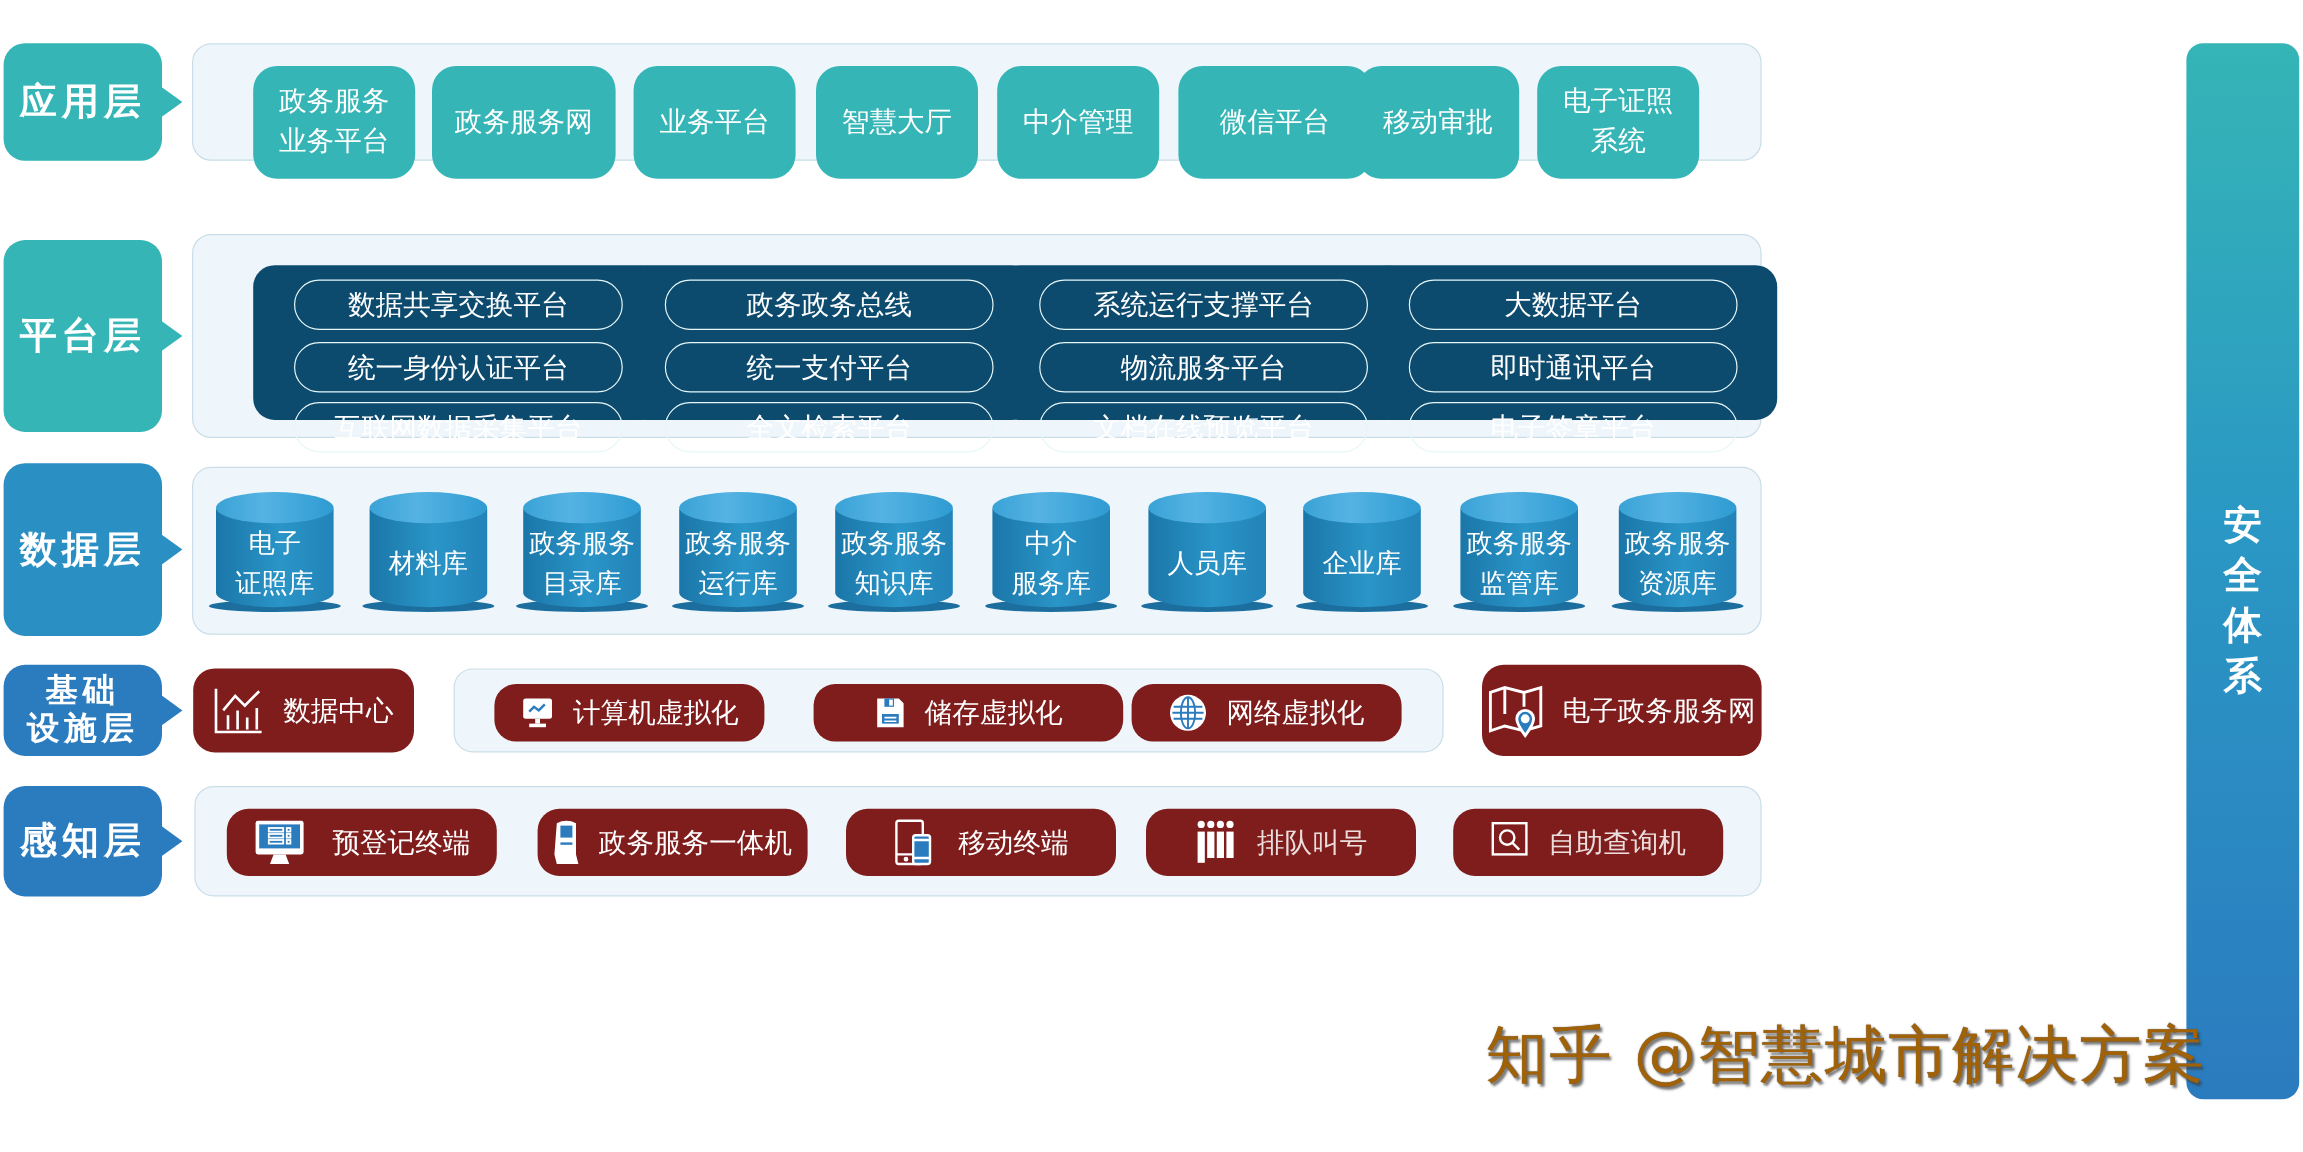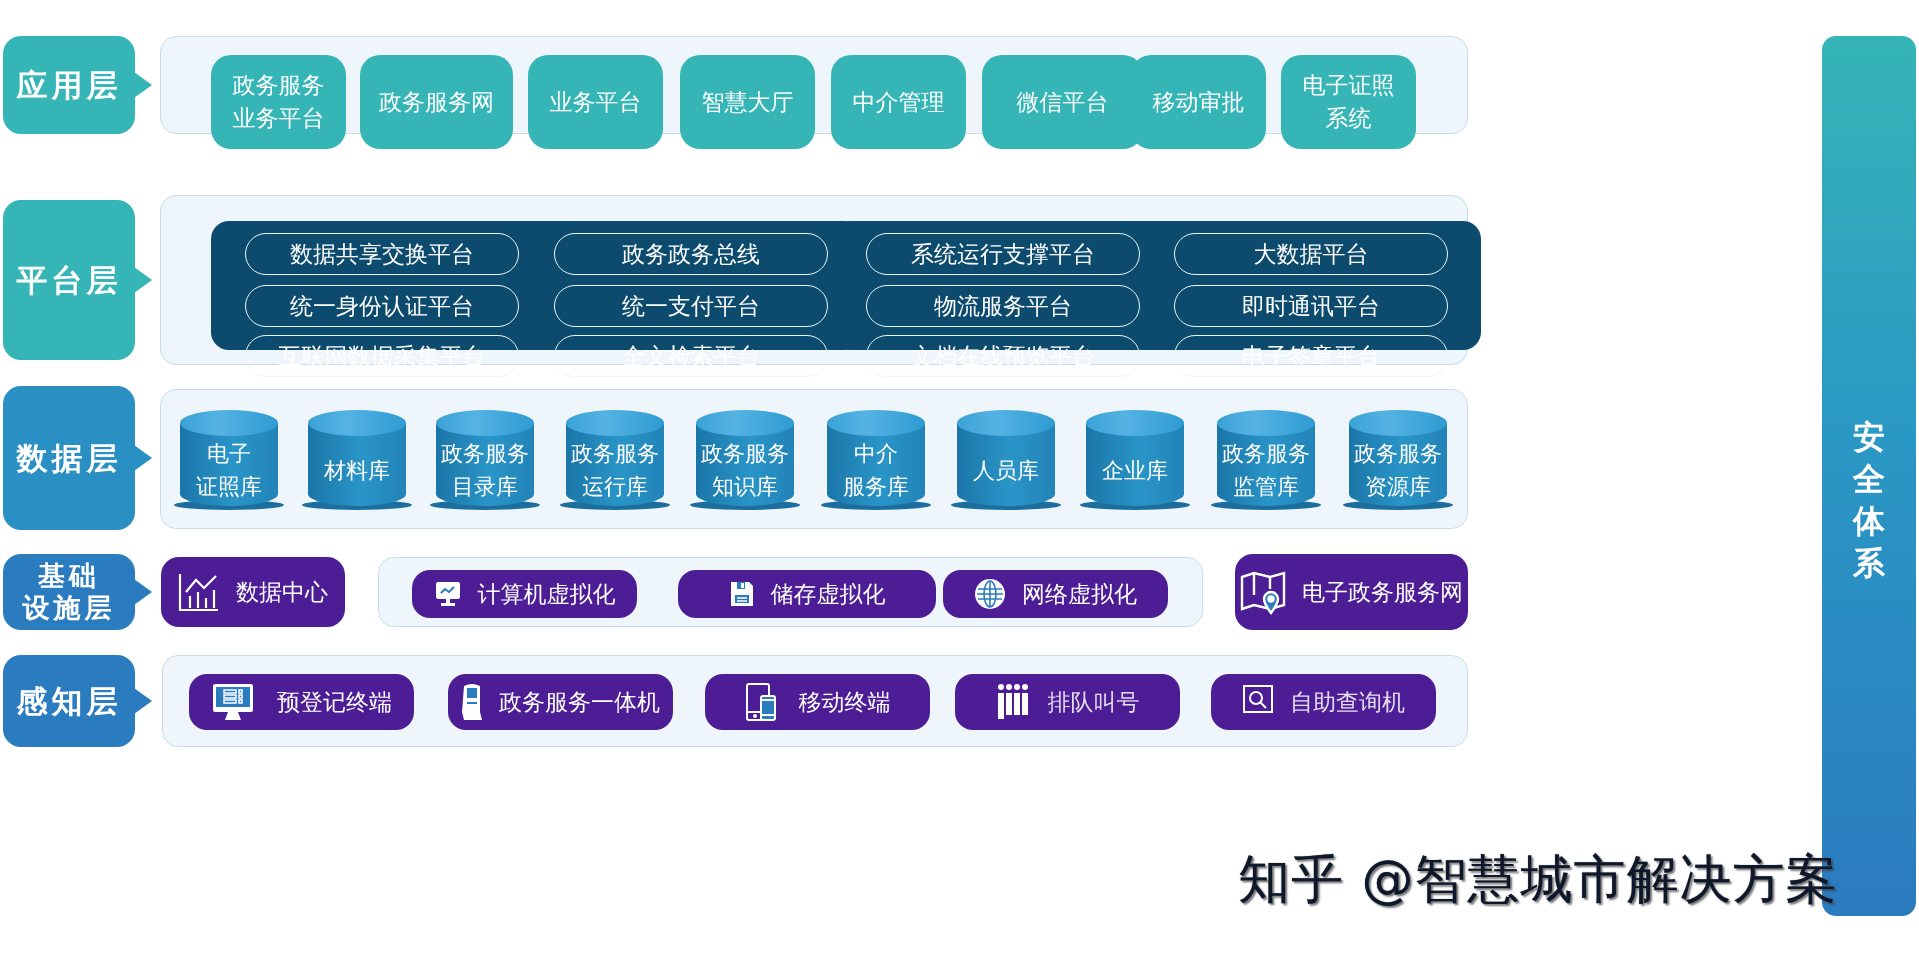--- a/index.html
+++ b/index.html
@@ -56,35 +56,35 @@
     position:absolute; left:0; right:0; top:0; height:32px; border-radius:50%;
     background:linear-gradient(90deg,#3aa2d6 0%,#55b3e3 40%,#2e9bd2 100%);
   }
   .cyl .label {
     position:absolute; left:0; right:0; top:38px; bottom:10px;
     display:flex; align-items:center; justify-content:center; text-align:center;
     font-size:22px; line-height:33px; color:#fff; white-space:pre-line;
   }
   
   .pill {
-    position:absolute; height:58px; border-radius:18px; background:#4c1d95;
+    position:absolute; height:58px; border-radius:18px; background:#7f1d1d;
     display:flex; align-items:center; justify-content:center; gap:16px;
     font-size:23px; color:#fff;
   }
   .pill svg { display:block; }
   .security {
     position:absolute; left:1822px; top:36px; width:94px; height:880px; border-radius:14px;
     background:linear-gradient(180deg,#35b5b6 0%,#2a98c4 45%,#2b7bbf 100%);
   }
   .security .txt {
     position:absolute; left:0; right:0; top:380px; text-align:center;
     font-size:32px; font-weight:bold; line-height:42px; color:#fff; white-space:pre-line;
   }
   .watermark {
-    position:absolute; left:1238px; top:845px; font-size:52px; color:#0f172a;
+    position:absolute; left:1238px; top:845px; font-size:52px; color:#a16207;
     text-shadow: 2px 2px 2px rgba(60,60,60,0.7), 0 0 1px #555;
     letter-spacing:1px; white-space:nowrap;
   }
 </style>
 </head>
 <body>
 
 <div class="layer-label teal" style="left:3px;top:36px;width:132px;height:98px;">应用层</div>
 <div class="panel" style="left:160px;top:36px;width:1308px;height:98px;"></div>
 <div class="app-btn" style="left:211px;width:135px;">政务服务

